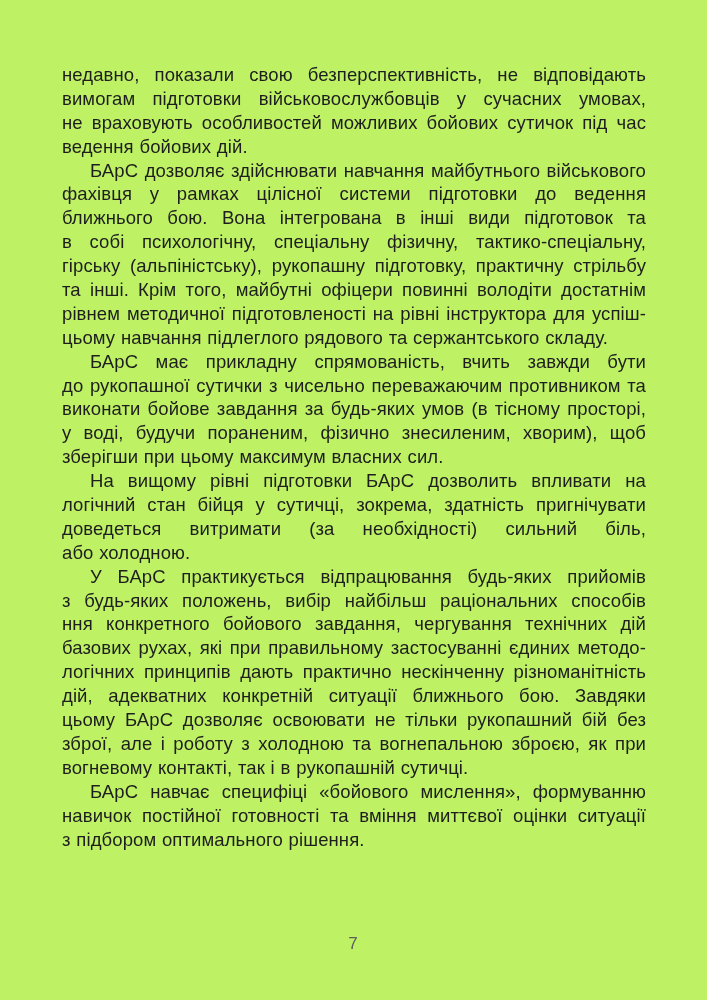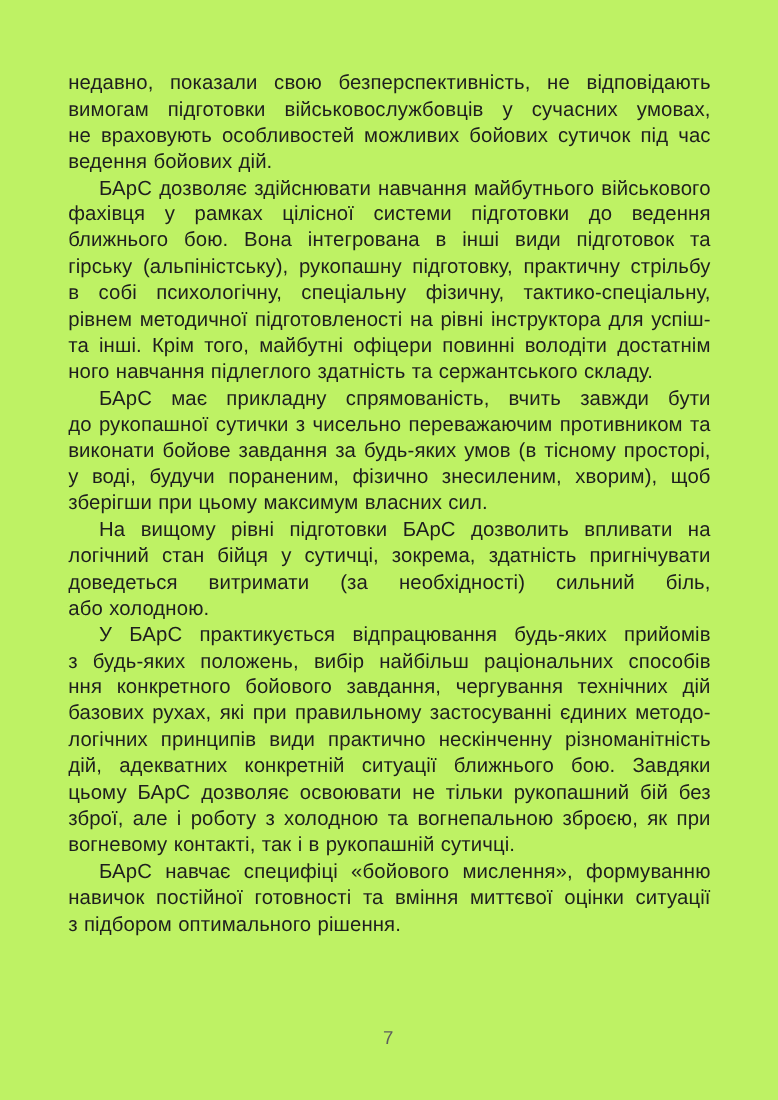--- a/index.html
+++ b/index.html
@@ -63,45 +63,45 @@
       <div class="para">
         <div class="line">недавно, показали свою безперспективність, не відповідають</div>
         <div class="line">вимогам підготовки військовослужбовців у сучасних умовах,</div>
         <div class="line">не враховують особливостей можливих бойових сутичок під час</div>
         <div class="line last">ведення бойових дій.</div>
       </div>
       <div class="para">
         <div class="line indent">БАрС дозволяє здійснювати навчання майбутнього військового</div>
         <div class="line">фахівця у рамках цілісної системи підготовки до ведення</div>
         <div class="line">ближнього бою. Вона інтегрована в інші види підготовок та поєднує</div>
+        <div class="line">в собі психологічну, спеціальну фізичну, тактико-спеціальну,</div>
         <div class="line">гірську (альпіністську), рукопашну підготовку, практичну стрільбу</div>
-        <div class="line">в собі психологічну, спеціальну фізичну, тактико-спеціальну,</div>
+        <div class="line">та інші. Крім того, майбутні офіцери повинні володіти достатнім</div>
         <div class="line">рівнем методичної підготовленості на рівні інструктора для успіш-</div>
-        <div class="line">та інші. Крім того, майбутні офіцери повинні володіти достатнім</div>
-        <div class="line last">ного навчання підлеглого здатність та сержантського складу.</div>
+        <div class="line last">цьому навчання підлеглого рядового та сержантського складу.</div>
       </div>
       <div class="para">
         <div class="line indent">БАрС має прикладну спрямованість, вчить завжди бути готовим</div>
         <div class="line">до рукопашної сутички з чисельно переважаючим противником та</div>
         <div class="line">виконати бойове завдання за будь-яких умов (в тісному просторі,</div>
         <div class="line">у воді, будучи пораненим, фізично знесиленим, хворим), щоб якомога</div>
         <div class="line last">зберігши при цьому максимум власних сил.</div>
       </div>
       <div class="para">
         <div class="line indent">На вищому рівні підготовки БАрС дозволить впливати на психо-</div>
         <div class="line">логічний стан бійця у сутичці, зокрема, здатність пригнічувати</div>
         <div class="line">доведеться витримати (за необхідності) сильний біль, травмування</div>
         <div class="line last">або холодною.</div>
       </div>
       <div class="para">
         <div class="line indent">У БАрС практикується відпрацювання будь-яких прийомів</div>
         <div class="line">з будь-яких положень, вибір найбільш раціональних способів виріше-</div>
         <div class="line">ння конкретного бойового завдання, чергування технічних дій</div>
         <div class="line">базових рухах, які при правильному застосуванні єдиних методо-</div>
-        <div class="line">логічних принципів види практично нескінченну різноманітність</div>
+        <div class="line">логічних принципів дають практично нескінченну різноманітність</div>
         <div class="line">дій, адекватних конкретній ситуації ближнього бою. Завдяки</div>
         <div class="line">цьому БАрС дозволяє освоювати не тільки рукопашний бій без</div>
         <div class="line">зброї, але і роботу з холодною та вогнепальною зброєю, як при</div>
         <div class="line last">вогневому контакті, так і в рукопашній сутичці.</div>
       </div>
       <div class="para">
         <div class="line indent">БАрС навчає специфіці «бойового мислення», формуванню</div>
         <div class="line">навичок постійної готовності та вміння миттєвої оцінки ситуації</div>
         <div class="line last">з підбором оптимального рішення.</div>
       </div>

